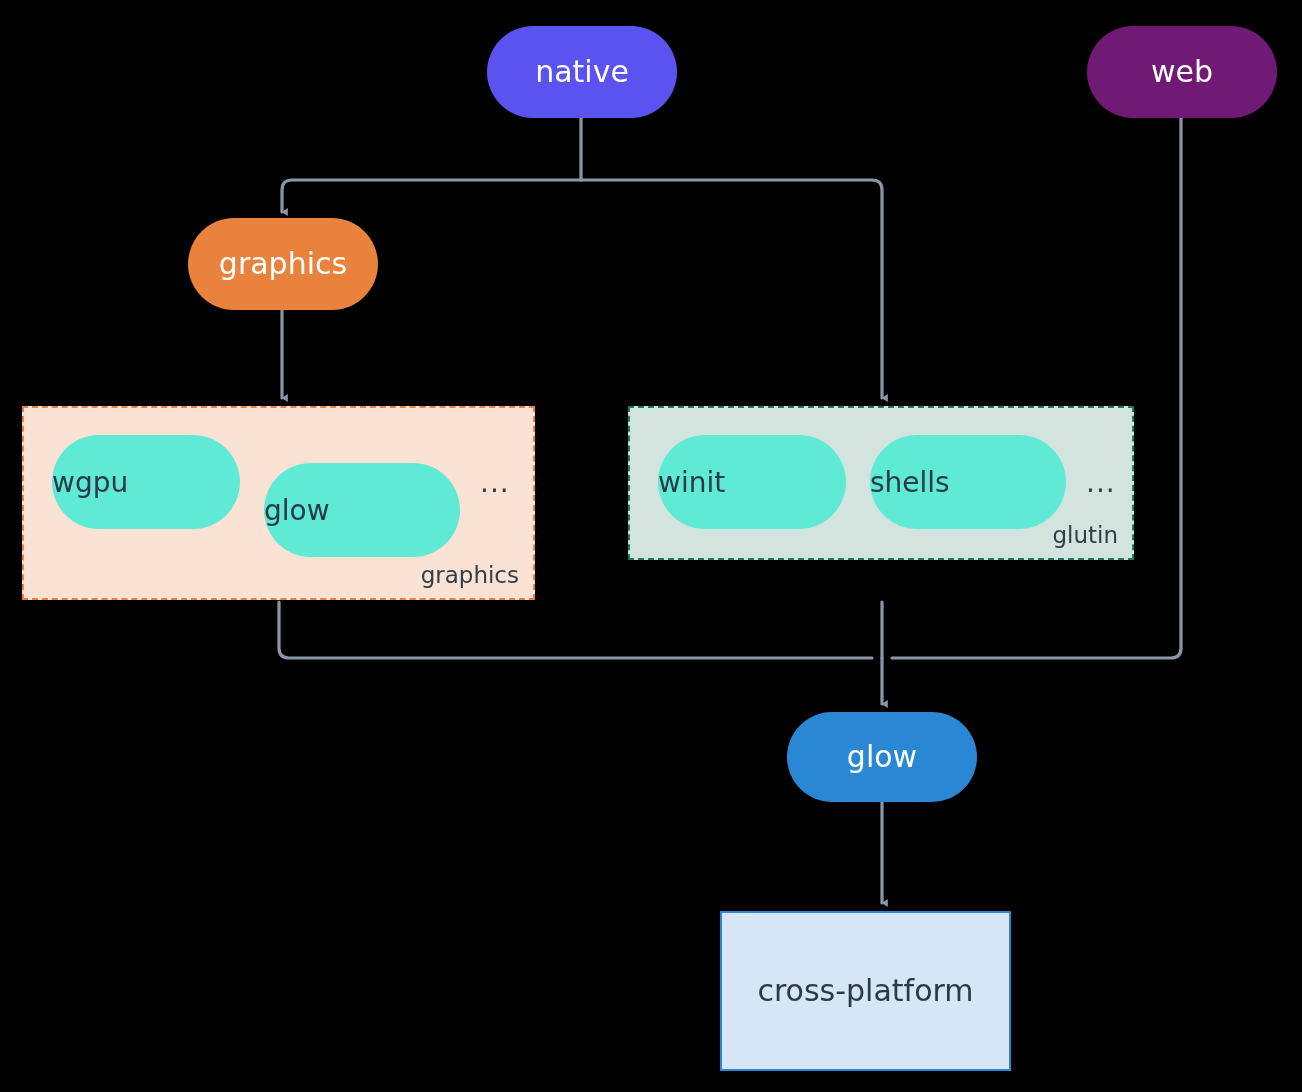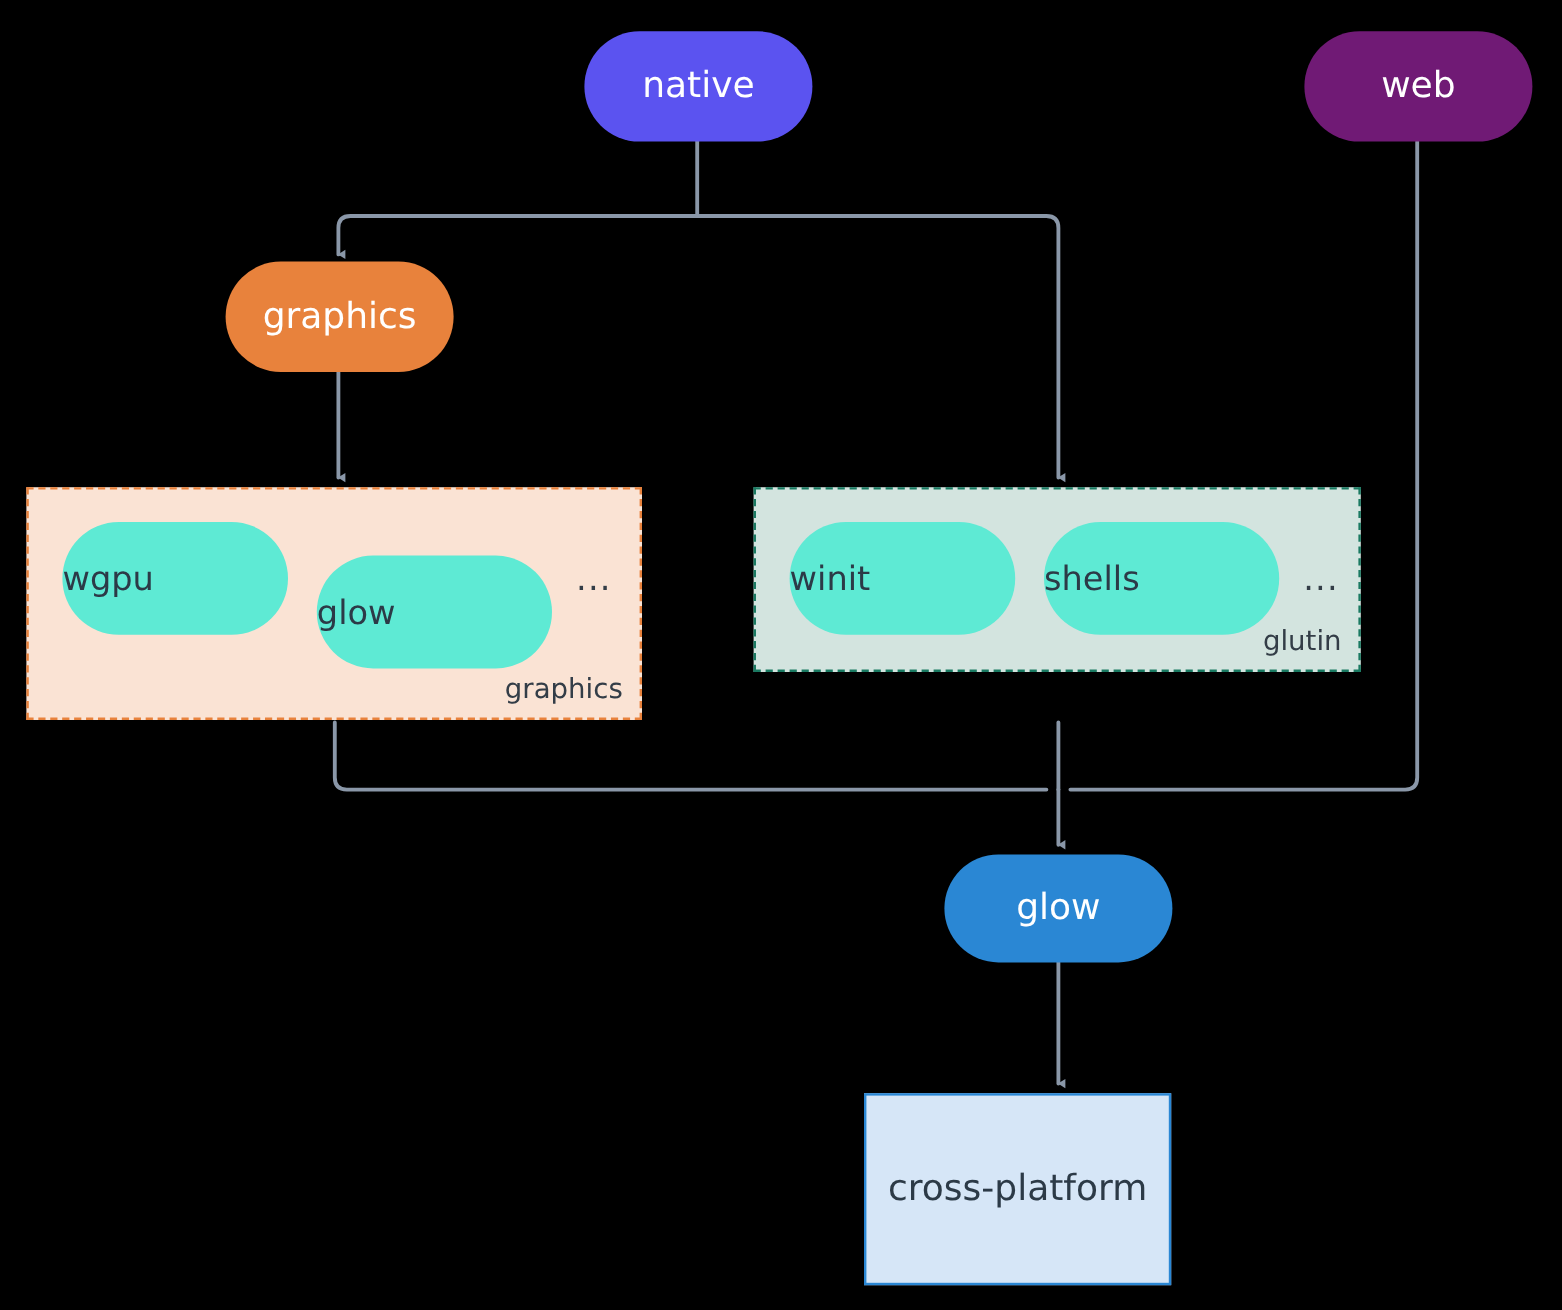--- a/index.html
+++ b/index.html
@@ -99,21 +99,21 @@
   .pill.wgpu  { left: 28px;  top: 27px; width: 188px; height: 94px; }
   .pill.glow  { left: 240px; top: 27px; width: 196px; height: 94px; margin-top: 28px; }
   .ell.r      { left: 456px; top: 58px; }
   
   .pill.winit  { left: 28px;  top: 27px; width: 188px; height: 94px; }
   .pill.glutin { left: 240px; top: 27px; width: 196px; height: 94px; }
   .ell.s      { left: 456px; top: 58px; }
   
   .rect-node {
     position: absolute;
-    left: 720px; top: 911px; width: 256px; height: 160px;
+    left: 720px; top: 911px; width: 291px; height: 160px;
     background: #D6E6F7;
     border: 2px solid #2A87D4;
     box-sizing: border-box;
     display: flex;
     flex-direction: column;
     align-items: center;
     justify-content: center;
     color: #2C3A47;
     font-size: 30px;
     line-height: 1.55;

